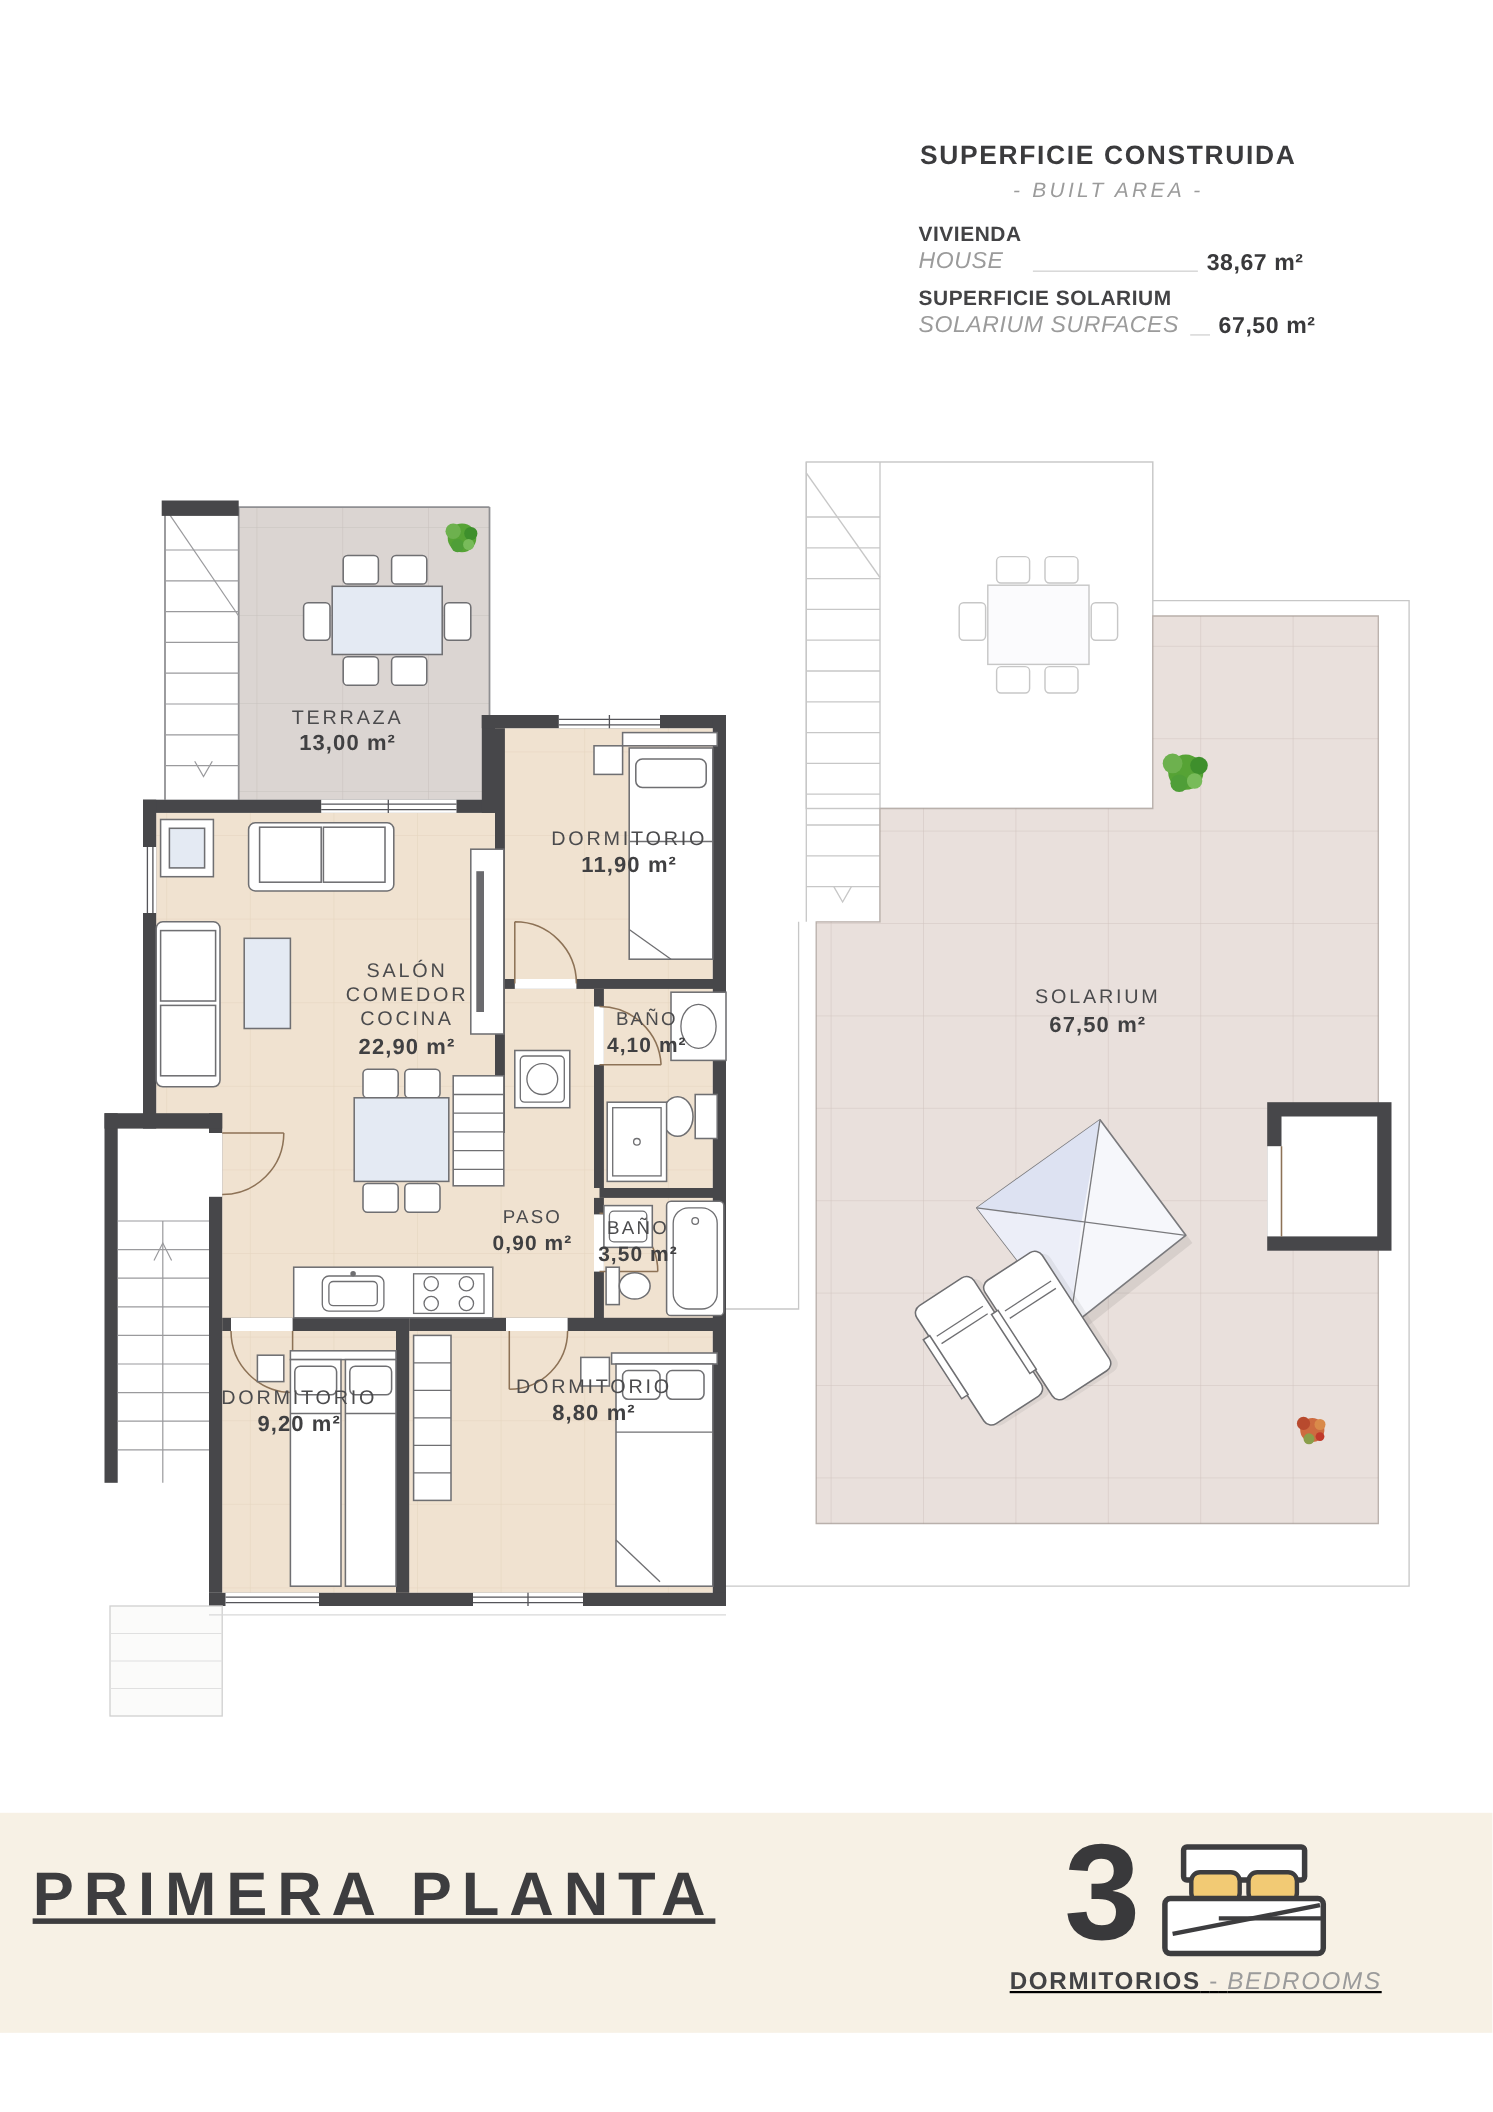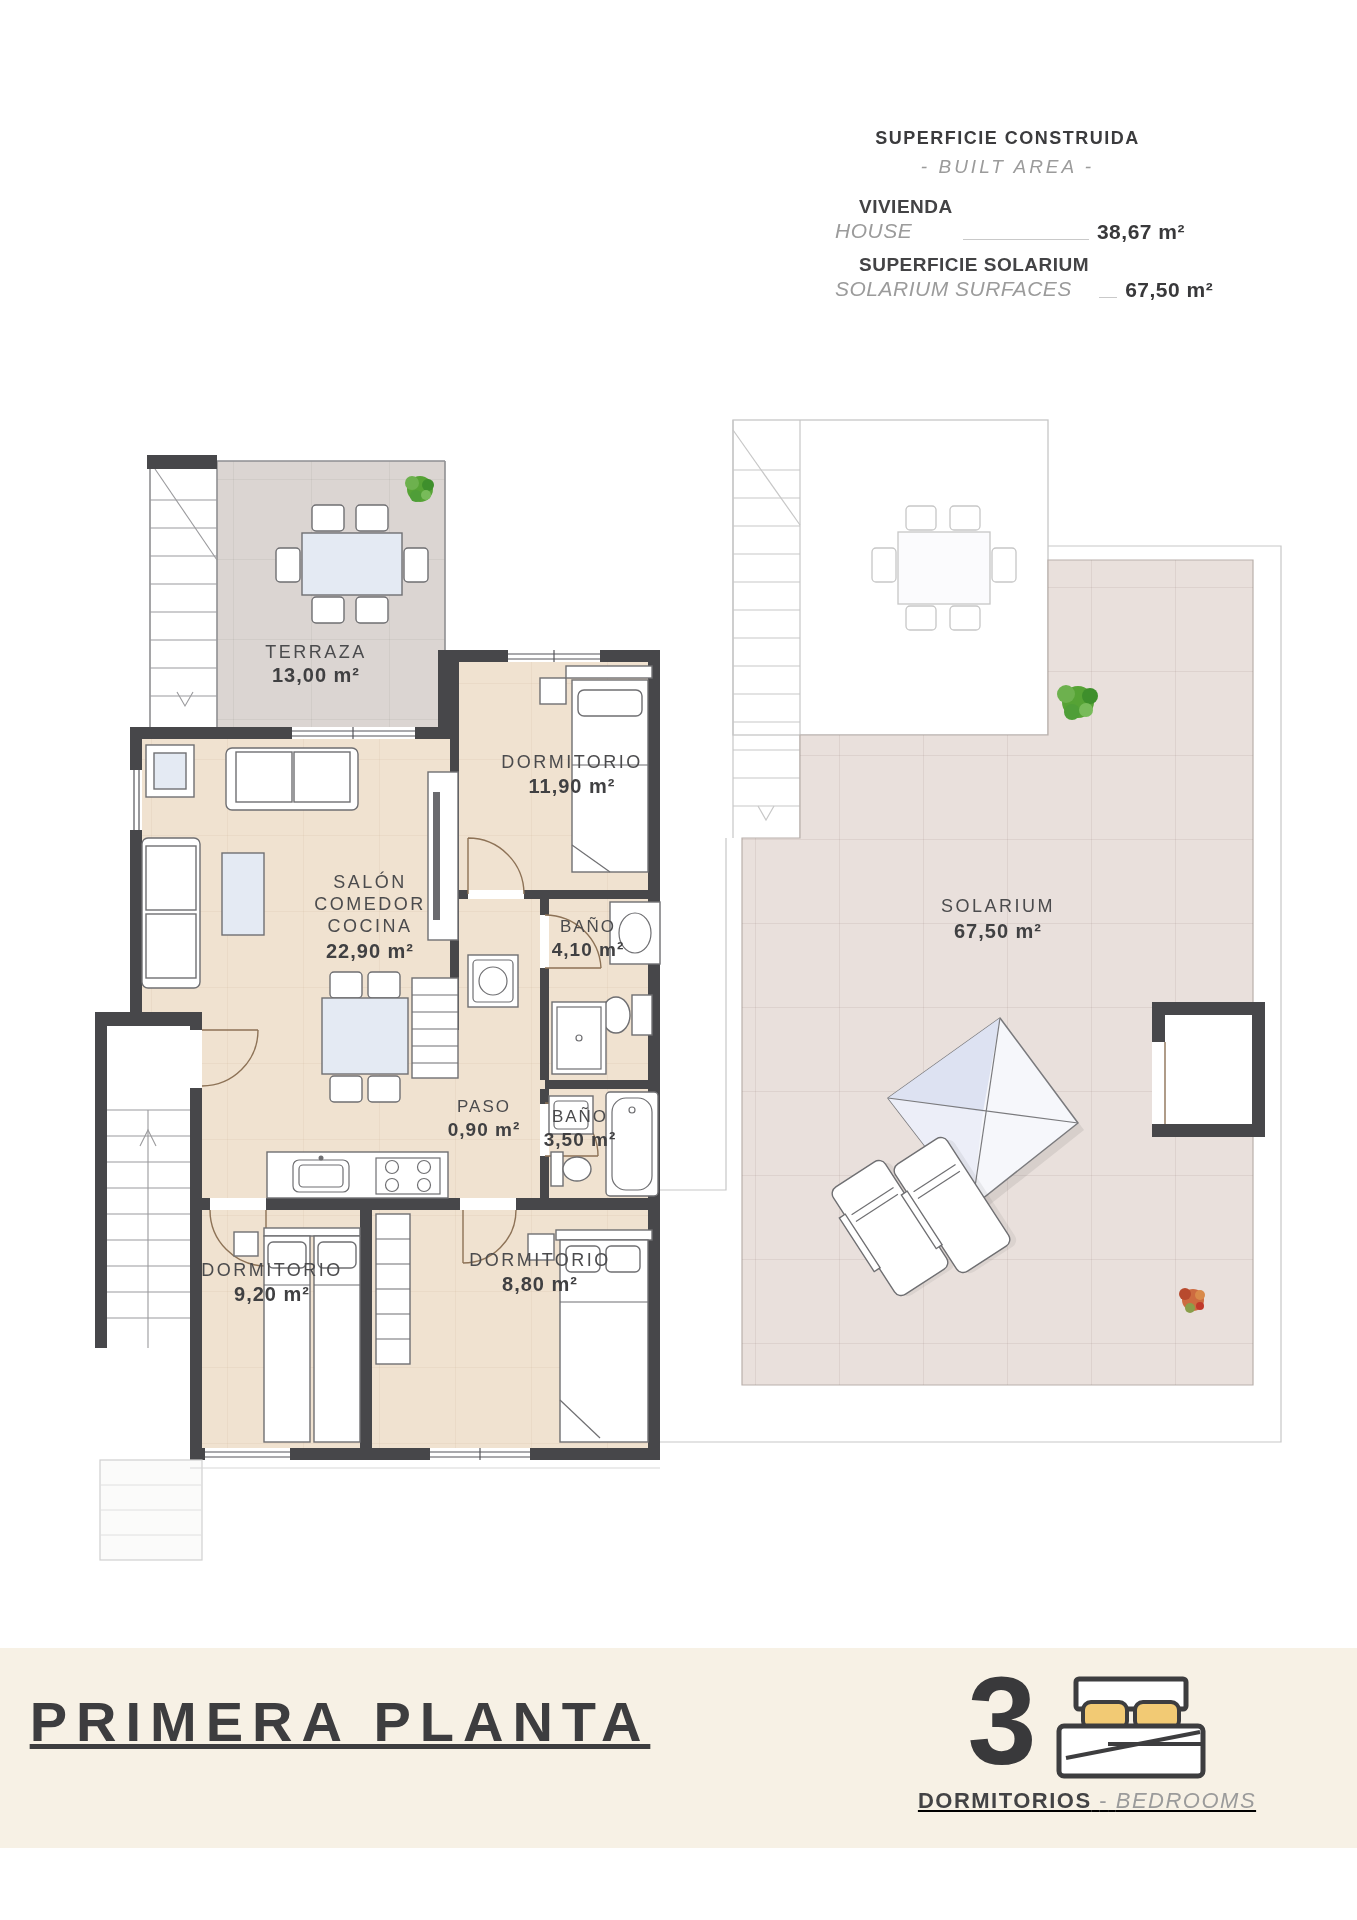--- a/index.html
+++ b/index.html
@@ -1,26 +1,26 @@
 <!DOCTYPE html>
 <html><head>
 <meta charset="utf-8">
 <style>
   html,body{margin:0;padding:0;background:#ffffff;}
   .page{position:relative;width:1357px;height:1920px;background:#ffffff;
         font-family:"Liberation Sans",sans-serif;overflow:hidden;}
   
   .area-table{position:absolute;left:680px;top:128px;width:505px;color:#3e3e40;}
   .hdr-text{padding-left:150px;text-align:center;}
-  .hdr-title{font-size:18px;font-weight:bold;letter-spacing:1.5px;color:#3b3b3d;}
+  .hdr-title{font-size:24px;font-weight:bold;letter-spacing:1.5px;color:#3b3b3d;}
   .hdr-sub{font-size:19px;font-style:italic;color:#9b9b9b;letter-spacing:3px;margin-top:7px;}
   .rows{margin-top:18px;padding-left:155px;}
   .row{display:flex;align-items:flex-end;margin-bottom:10px;}
   .row-labels{flex:0 0 auto;}
-  .lab-es{font-size:19px;font-weight:bold;letter-spacing:.5px;color:#434345;line-height:1.15;margin-left:24px;}
+  .lab-es{font-size:19px;font-weight:bold;letter-spacing:.5px;color:#434345;line-height:1.15;}
   .lab-en{font-size:21px;font-style:italic;color:#9b9b9b;letter-spacing:.5px;line-height:1.25;}
   .leader{flex:1 1 auto;border-bottom:1px solid #c9c9c9;margin:0 8px 4px 10px;min-width:18px;}
   .val{flex:0 0 auto;font-size:21px;font-weight:bold;color:#39393b;letter-spacing:.5px;padding-bottom:0px;}
   
   .plan{position:absolute;left:0;top:0;}
   .plan text{font-family:"Liberation Sans",sans-serif;text-anchor:middle;}
   .wall{fill:#47474a;}
   .thin{stroke:#8f8f92;stroke-width:1.6;fill:none;}
   .tread{stroke:#9a9a9d;stroke-width:1.1;fill:none;}
   .f{fill:#ffffff;stroke:#6f6f72;stroke-width:1.4;}

